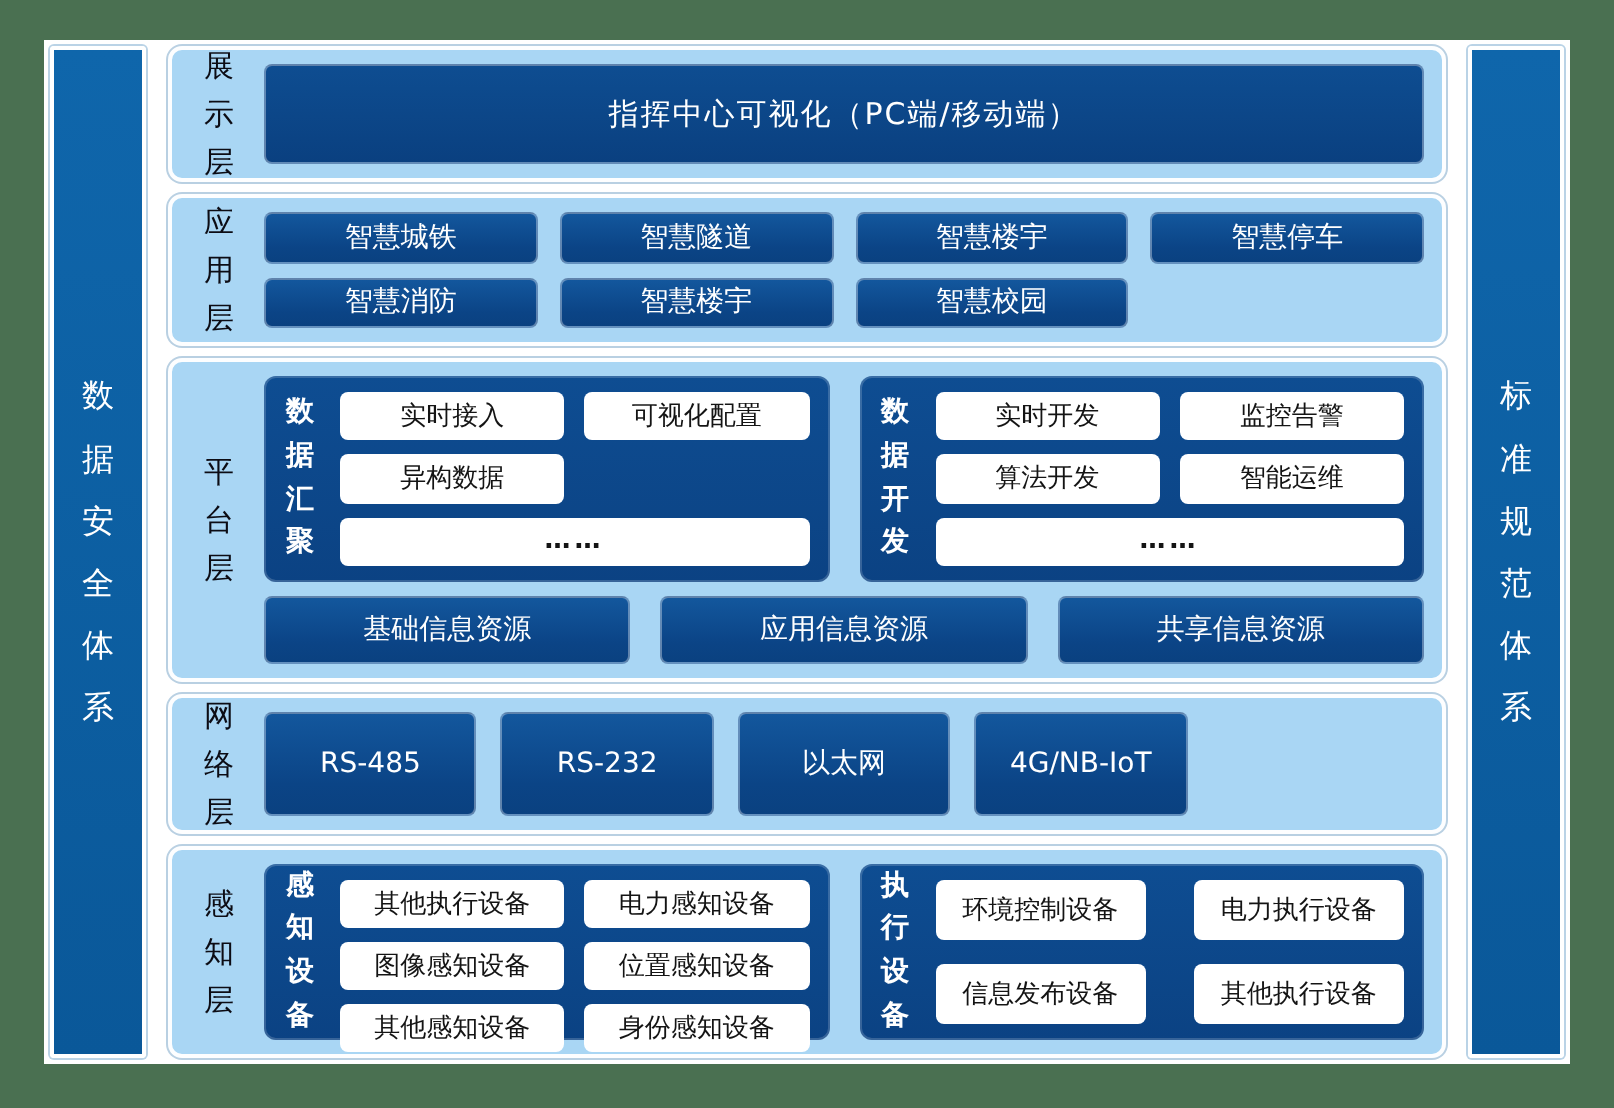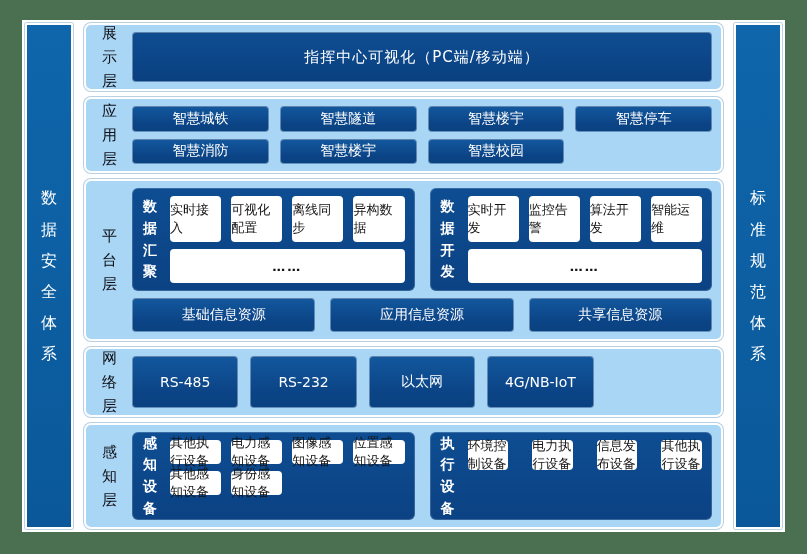--- a/index.html
+++ b/index.html
@@ -96,21 +96,21 @@
     align-self: center;
     color: #ffffff;
     font-size: 14px;
     font-weight: 600;
     line-height: 1.55;
     word-break: break-all;
     text-align: center;
     margin-right: 3px;
     flex-shrink: 0;
   }
-  .group-grid { flex: 1; display: grid; grid-template-columns: 1fr 1fr 1fr 1fr; gap: 7px 10px; }
+  .group-grid { flex: 1; display: grid; grid-template-columns: 1fr 1fr; gap: 7px 10px; }
   .white-box {
     background: #ffffff;
     border-radius: 4px;
     color: #141414;
     font-size: 13px;
     display: flex;
     align-items: center;
     justify-content: center;
     min-height: 24px;
   }
@@ -158,21 +158,20 @@
 
     <div class="panel panel-platform">
       <div class="layer-label">平台层</div>
       <div class="platform-content">
         <div class="groups-row">
           <div class="group">
             <div class="group-label">数据汇聚</div>
             <div class="group-grid">
               <div class="white-box">实时接入</div>
               <div class="white-box">可视化配置</div>
-              <div class="white-box">离线同步</div>
               <div class="white-box">异构数据</div>
               <div class="white-box span2">……</div>
             </div>
           </div>
           <div class="group">
             <div class="group-label">数据开发</div>
             <div class="group-grid">
               <div class="white-box">实时开发</div>
               <div class="white-box">监控告警</div>
               <div class="white-box">算法开发</div>

